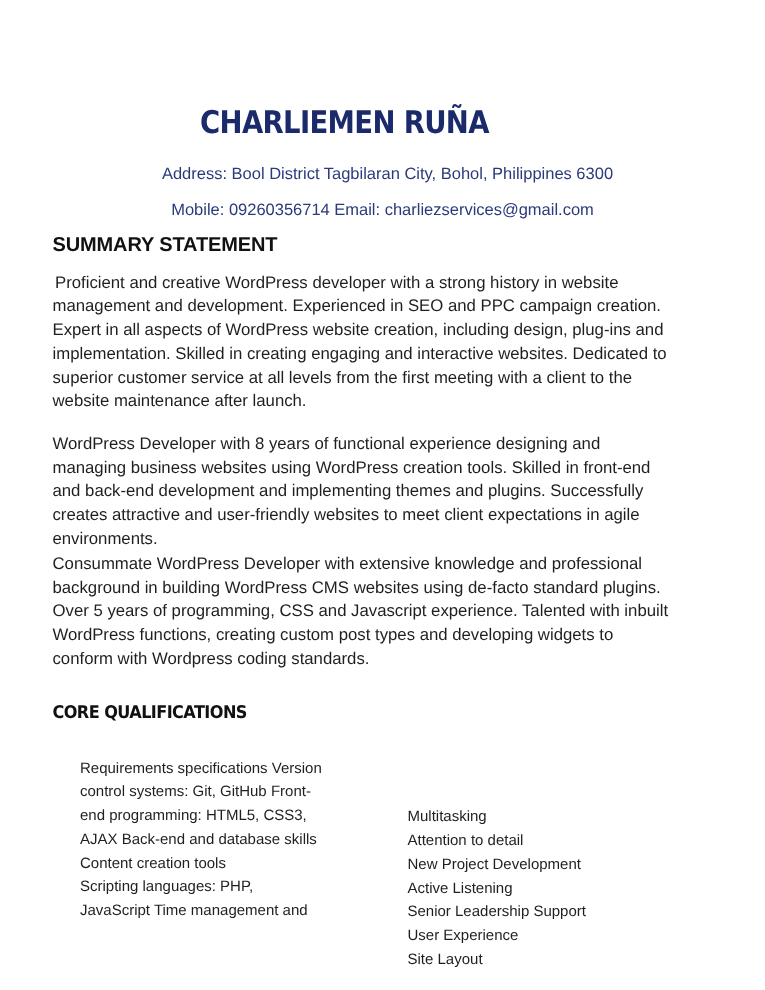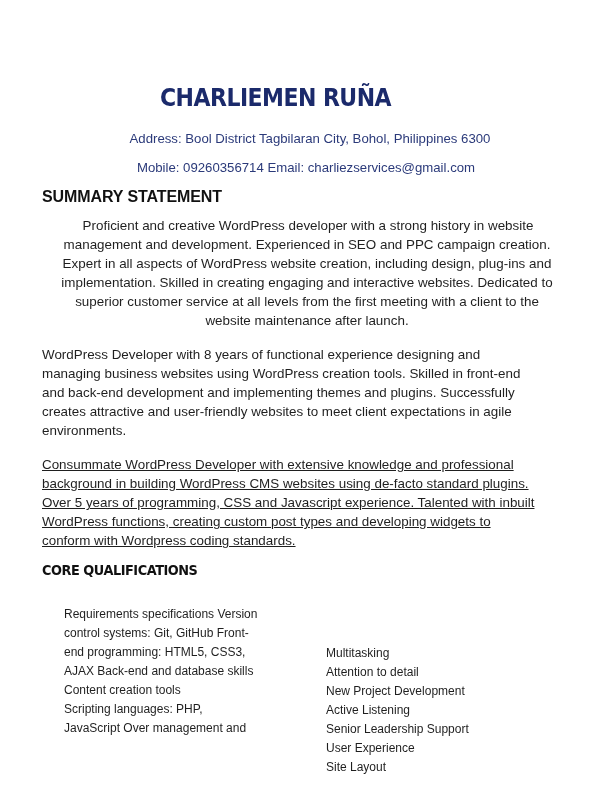--- a/index.html
+++ b/index.html
@@ -65,23 +65,23 @@
       left: 42px;
       width: 530px;
       font-size: 13.4px;
       line-height: 19px;
       color: #1f1f1f;
     }
     .para .line {
       display: block;
       white-space: nowrap;
     }
-    .p1 { top: 216px; text-align: center; }
+    .p1 { top: 216px; }
     .p2 { top: 345px; }
-    .p3 { top: 455px; text-decoration: underline; }
+    .p3 { top: 441px; }
     .p1 .line:first-child { padding-left: 2px; }
     .qual-col {
       position: absolute;
       font-size: 12px;
       line-height: 19px;
       color: #1f1f1f;
     }
     .qual-col .line {
       display: block;
       white-space: nowrap;
@@ -128,21 +128,21 @@
 
   <div class="section-title core-title">CORE QUALIFICATIONS</div>
 
   <div class="qual-col qual-left">
     <span class="line">Requirements specifications Version</span>
     <span class="line">control systems: Git, GitHub Front-</span>
     <span class="line">end programming: HTML5, CSS3,</span>
     <span class="line">AJAX Back-end and database skills</span>
     <span class="line">Content creation tools</span>
     <span class="line">Scripting languages: PHP,</span>
-    <span class="line">JavaScript Over management and</span>
+    <span class="line">JavaScript Time management and</span>
   </div>
 
   <div class="qual-col qual-right">
     <span class="line">Multitasking</span>
     <span class="line">Attention to detail</span>
     <span class="line">New Project Development</span>
     <span class="line">Active Listening</span>
     <span class="line">Senior Leadership Support</span>
     <span class="line">User Experience</span>
     <span class="line">Site Layout</span>

